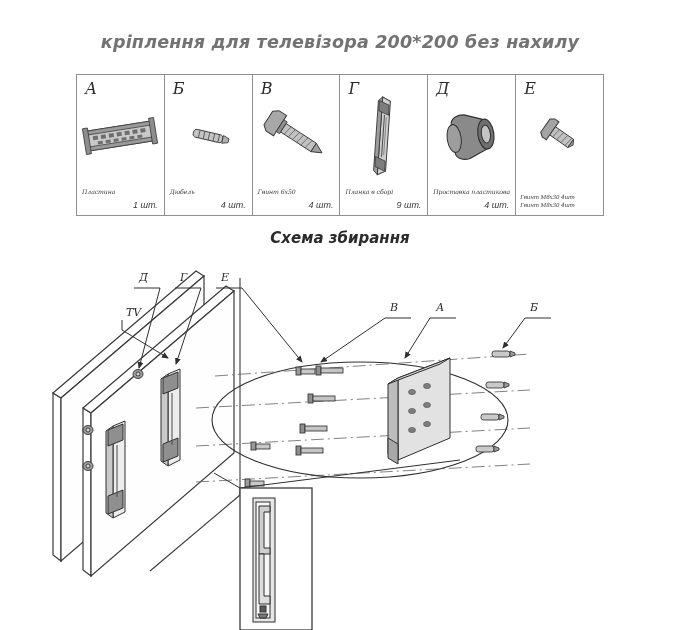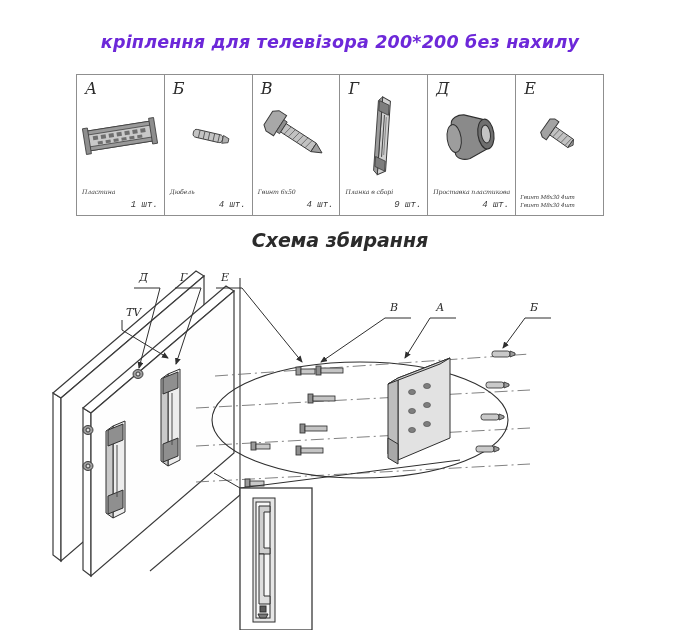--- a/index.html
+++ b/index.html
@@ -21,21 +21,21 @@
     position: absolute;
     left: 0;
     top: 32px;
     width: 680px;
     text-align: center;
     font-family: "DejaVu Sans", sans-serif;
     font-style: italic;
     font-weight: 700;
     font-size: 17.5px;
     letter-spacing: 0.2px;
-    color: #6d28d9;
+    color: #737373;
     white-space: nowrap;
   }
 
   
   #parts-table {
     position: absolute;
     left: 76px;
     top: 74px;
     width: 528px;
     height: 142px;
@@ -83,21 +83,21 @@
     white-space: nowrap;
     letter-spacing: -0.1px;
   }
   .part-qty {
     position: absolute;
     right: 6px;
     bottom: 5px;
     font-style: italic;
     font-size: 9px;
     color: #3a3a3a;
-    font-family: Liberation Mono, monospace;
+    font-family: Liberation Sans, sans-serif;
     white-space: nowrap;
   }
   
   .part-name-2line {
     position: absolute;
     left: 4px;
     bottom: 6px;
     font-style: italic;
     font-size: 5.6px;
     line-height: 8px;
@@ -110,21 +110,21 @@
   
   #scheme-heading {
     position: absolute;
     left: 0;
     top: 229px;
     width: 680px;
     text-align: center;
     font-family: "DejaVu Sans", sans-serif;
     font-style: italic;
     font-weight: 700;
-    font-size: 19px;
+    font-size: 15px;
     color: #2b2b2b;
   }
 
   
   #assembly-diagram {
     position: absolute;
     left: 0;
     top: 248px;
     width: 680px;
     height: 382px;

